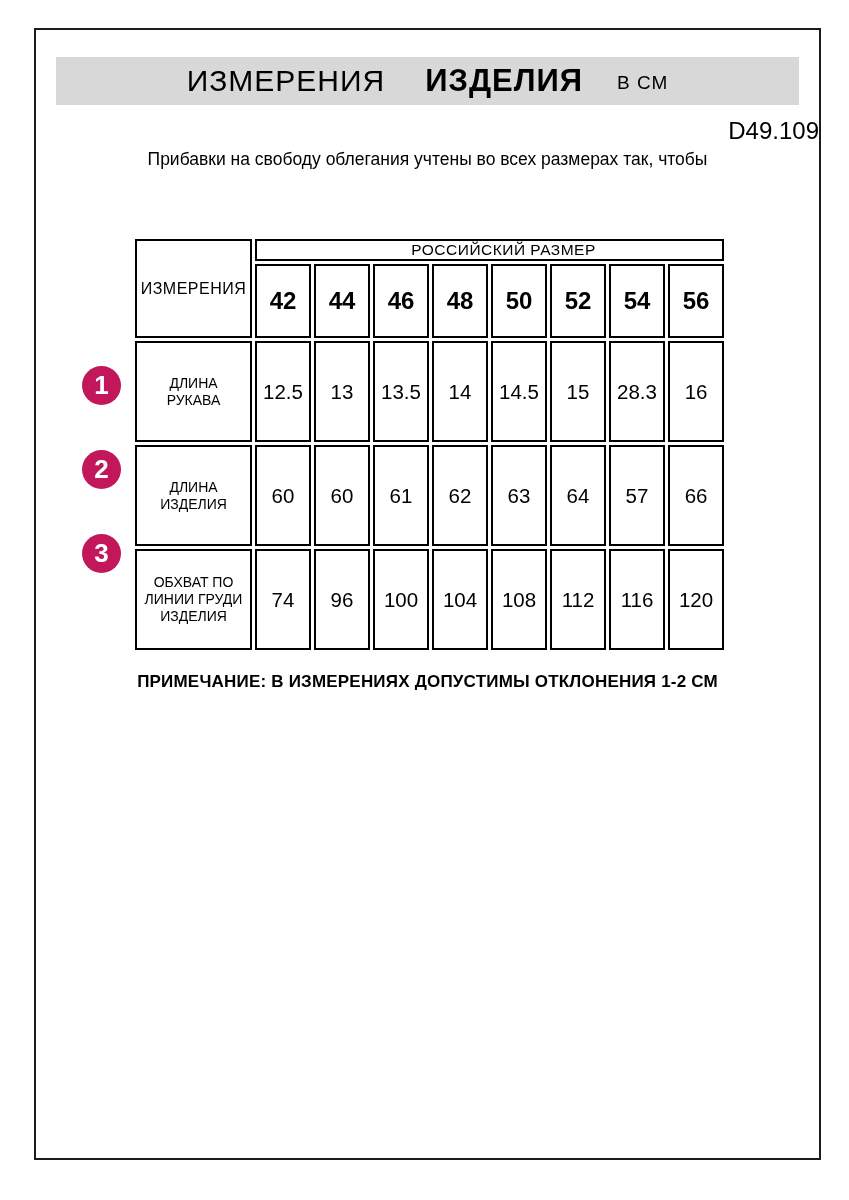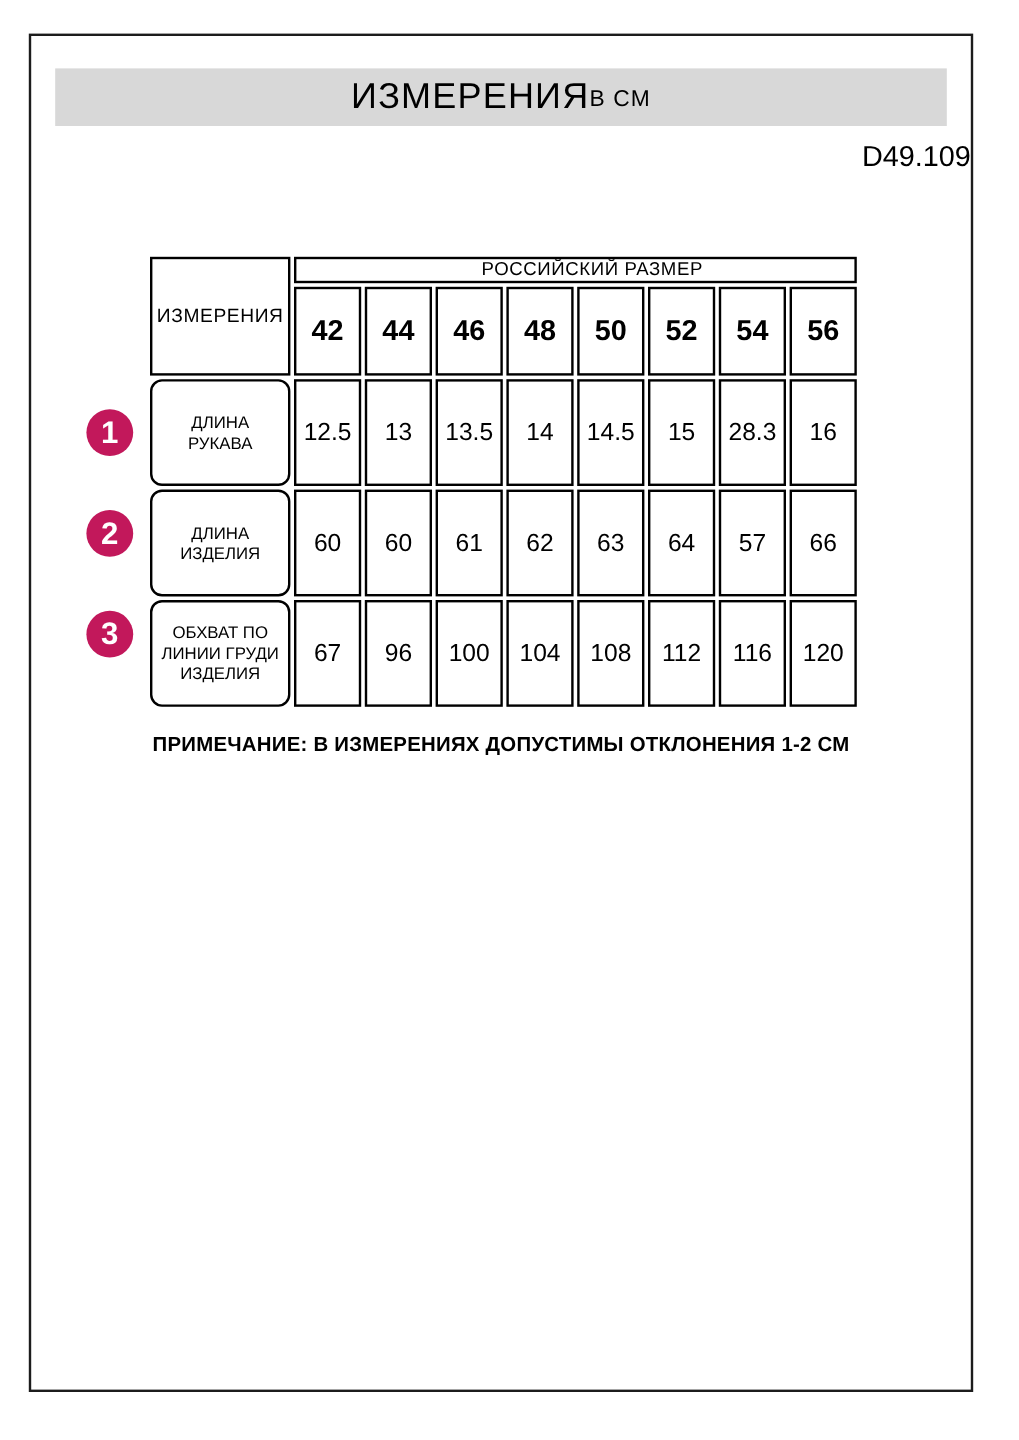--- a/index.html
+++ b/index.html
@@ -4,21 +4,21 @@
 <style>
   * { box-sizing: border-box; margin: 0; padding: 0; }
   html, body {
     width: 849px; height: 1200px;
     background: #ffffff;
     font-family: "Liberation Sans", sans-serif;
     color: #000;
   }
   .page-frame {
     position: absolute;
-    left: 24px; top: 28px;
+    left: 34px; top: 28px;
     width: 787px; height: 1132px;
     border: 2px solid #1c1c1c;
     background: #fff;
   }
   
   .title-band {
     margin: 27px 20px 0 20px;
     height: 48px;
     background: #d8d8d8;
     display: flex;
@@ -56,22 +56,22 @@
   table.size-table td {
     border: 2px solid #000;
     text-align: center;
     vertical-align: middle;
     background: #fff;
     overflow: hidden;
   }
   td.cell-corner   { font-size: 16px; letter-spacing: 0.5px; }
   td.cell-group    { height: 22px; font-size: 15.5px; letter-spacing: 0.5px; padding-left: 28px; }
   td.cell-size     { height: 74px; font-size: 24px; font-weight: 700; }
-  td.cell-label    { font-size: 14px; line-height: 17px; padding: 2px 4px; border-radius: 10px; }
-  td.cell-value    { height: 89px; font-size: 20.5px; }
+  td.cell-label    { font-size: 14px; line-height: 17px; padding: 2px 4px; }
+  td.cell-value    { height: 101px; font-size: 20.5px; }
   
   .badge {
     position: absolute;
     left: 46px;
     width: 39px; height: 39px;
     border-radius: 50%;
     background: #c2185b;
     color: #fff;
     font-size: 26px;
     font-weight: 700;
@@ -91,26 +91,28 @@
     letter-spacing: 0.2px;
   }
 </style>
 </head>
 <body>
 
 <div class="page-frame">
 
   <div class="title-band">
     <span class="t-reg">ИЗМЕРЕНИЯ</span>
+    <span class="t-bold">ИЗДЕЛИЯ</span>
     <span class="t-unit">В СМ</span>
   </div>
 
   <div class="product-code">D49.109</div>
 
   <div class="description">
+    <div>Прибавки на свободу облегания учтены во всех размерах так, чтобы</div>
   </div>
 
   <div class="table-zone">
 
     <div class="badge badge-1">1</div>
     <div class="badge badge-2">2</div>
     <div class="badge badge-3">3</div>
 
     <table class="size-table">
       <colgroup>
@@ -156,21 +158,21 @@
           <td class="cell-value">60</td>
           <td class="cell-value">61</td>
           <td class="cell-value">62</td>
           <td class="cell-value">63</td>
           <td class="cell-value">64</td>
           <td class="cell-value">57</td>
           <td class="cell-value">66</td>
         </tr>
         <tr>
           <td class="cell-label">ОБХВАТ ПО ЛИНИИ ГРУДИ ИЗДЕЛИЯ</td>
-          <td class="cell-value">67</td>
+          <td class="cell-value">74</td>
           <td class="cell-value">96</td>
           <td class="cell-value">100</td>
           <td class="cell-value">104</td>
           <td class="cell-value">108</td>
           <td class="cell-value">112</td>
           <td class="cell-value">116</td>
           <td class="cell-value">120</td>
         </tr>
       </tbody>
     </table>

